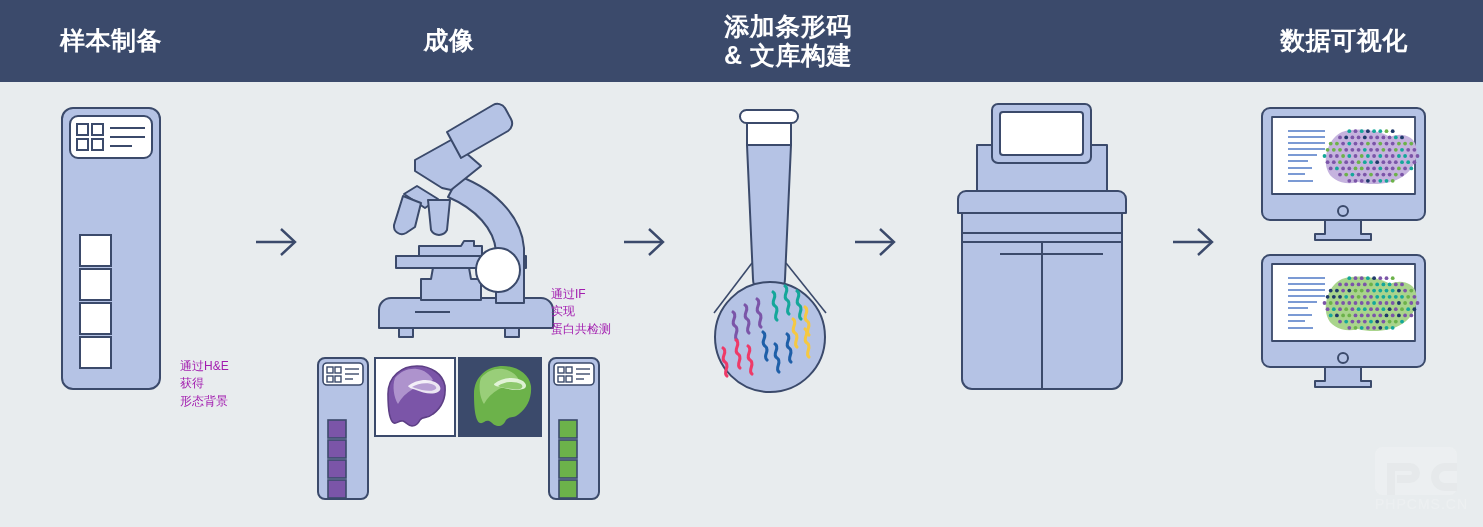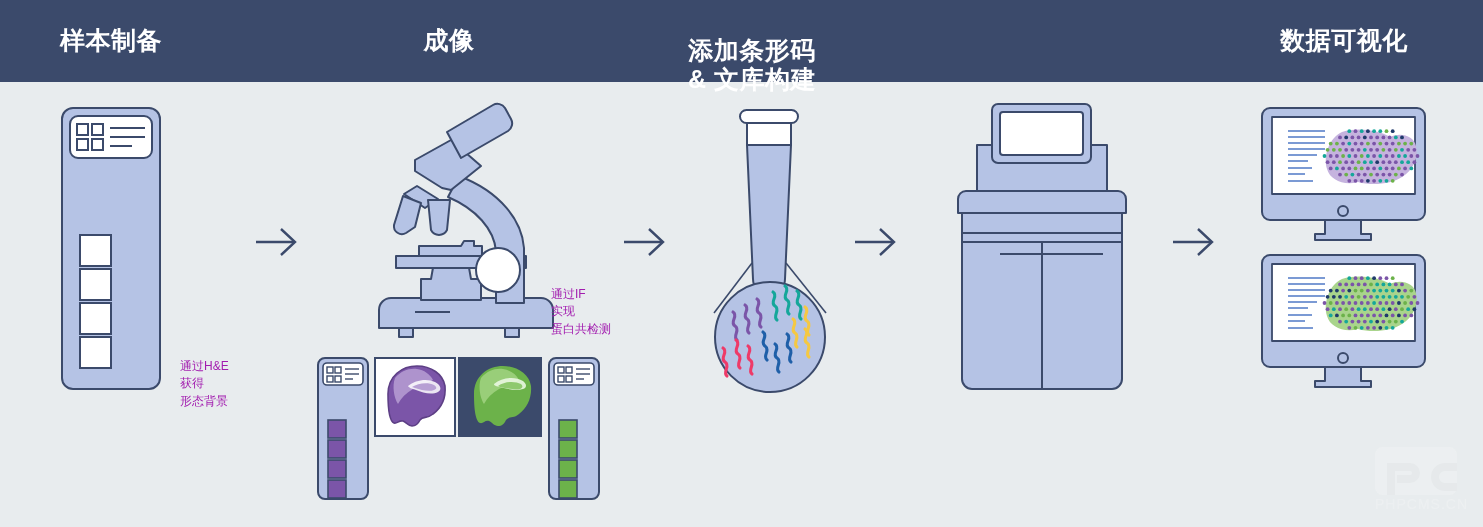--- a/index.html
+++ b/index.html
@@ -50,21 +50,21 @@
   <div class="hdr" style="left:0px;width:222px;">
     <div>
         <span>样本制备</span>
       </div>
   </div>
   <div class="hdr" style="left:337px;width:224px;">
     <div>
         <span>成像</span>
       </div>
   </div>
-  <div class="hdr" style="left:640px;width:224px;margin-top:24px;">
+  <div class="hdr" style="left:676px;width:224px;">
     <div>
       <span>添加条形码</span>
       <span>&amp; 文库构建</span>
     </div>
   </div>
   <div class="hdr" style="left:1232px;width:224px;">
     <div>
         <span>数据可视化</span>
       </div>
   </div>

